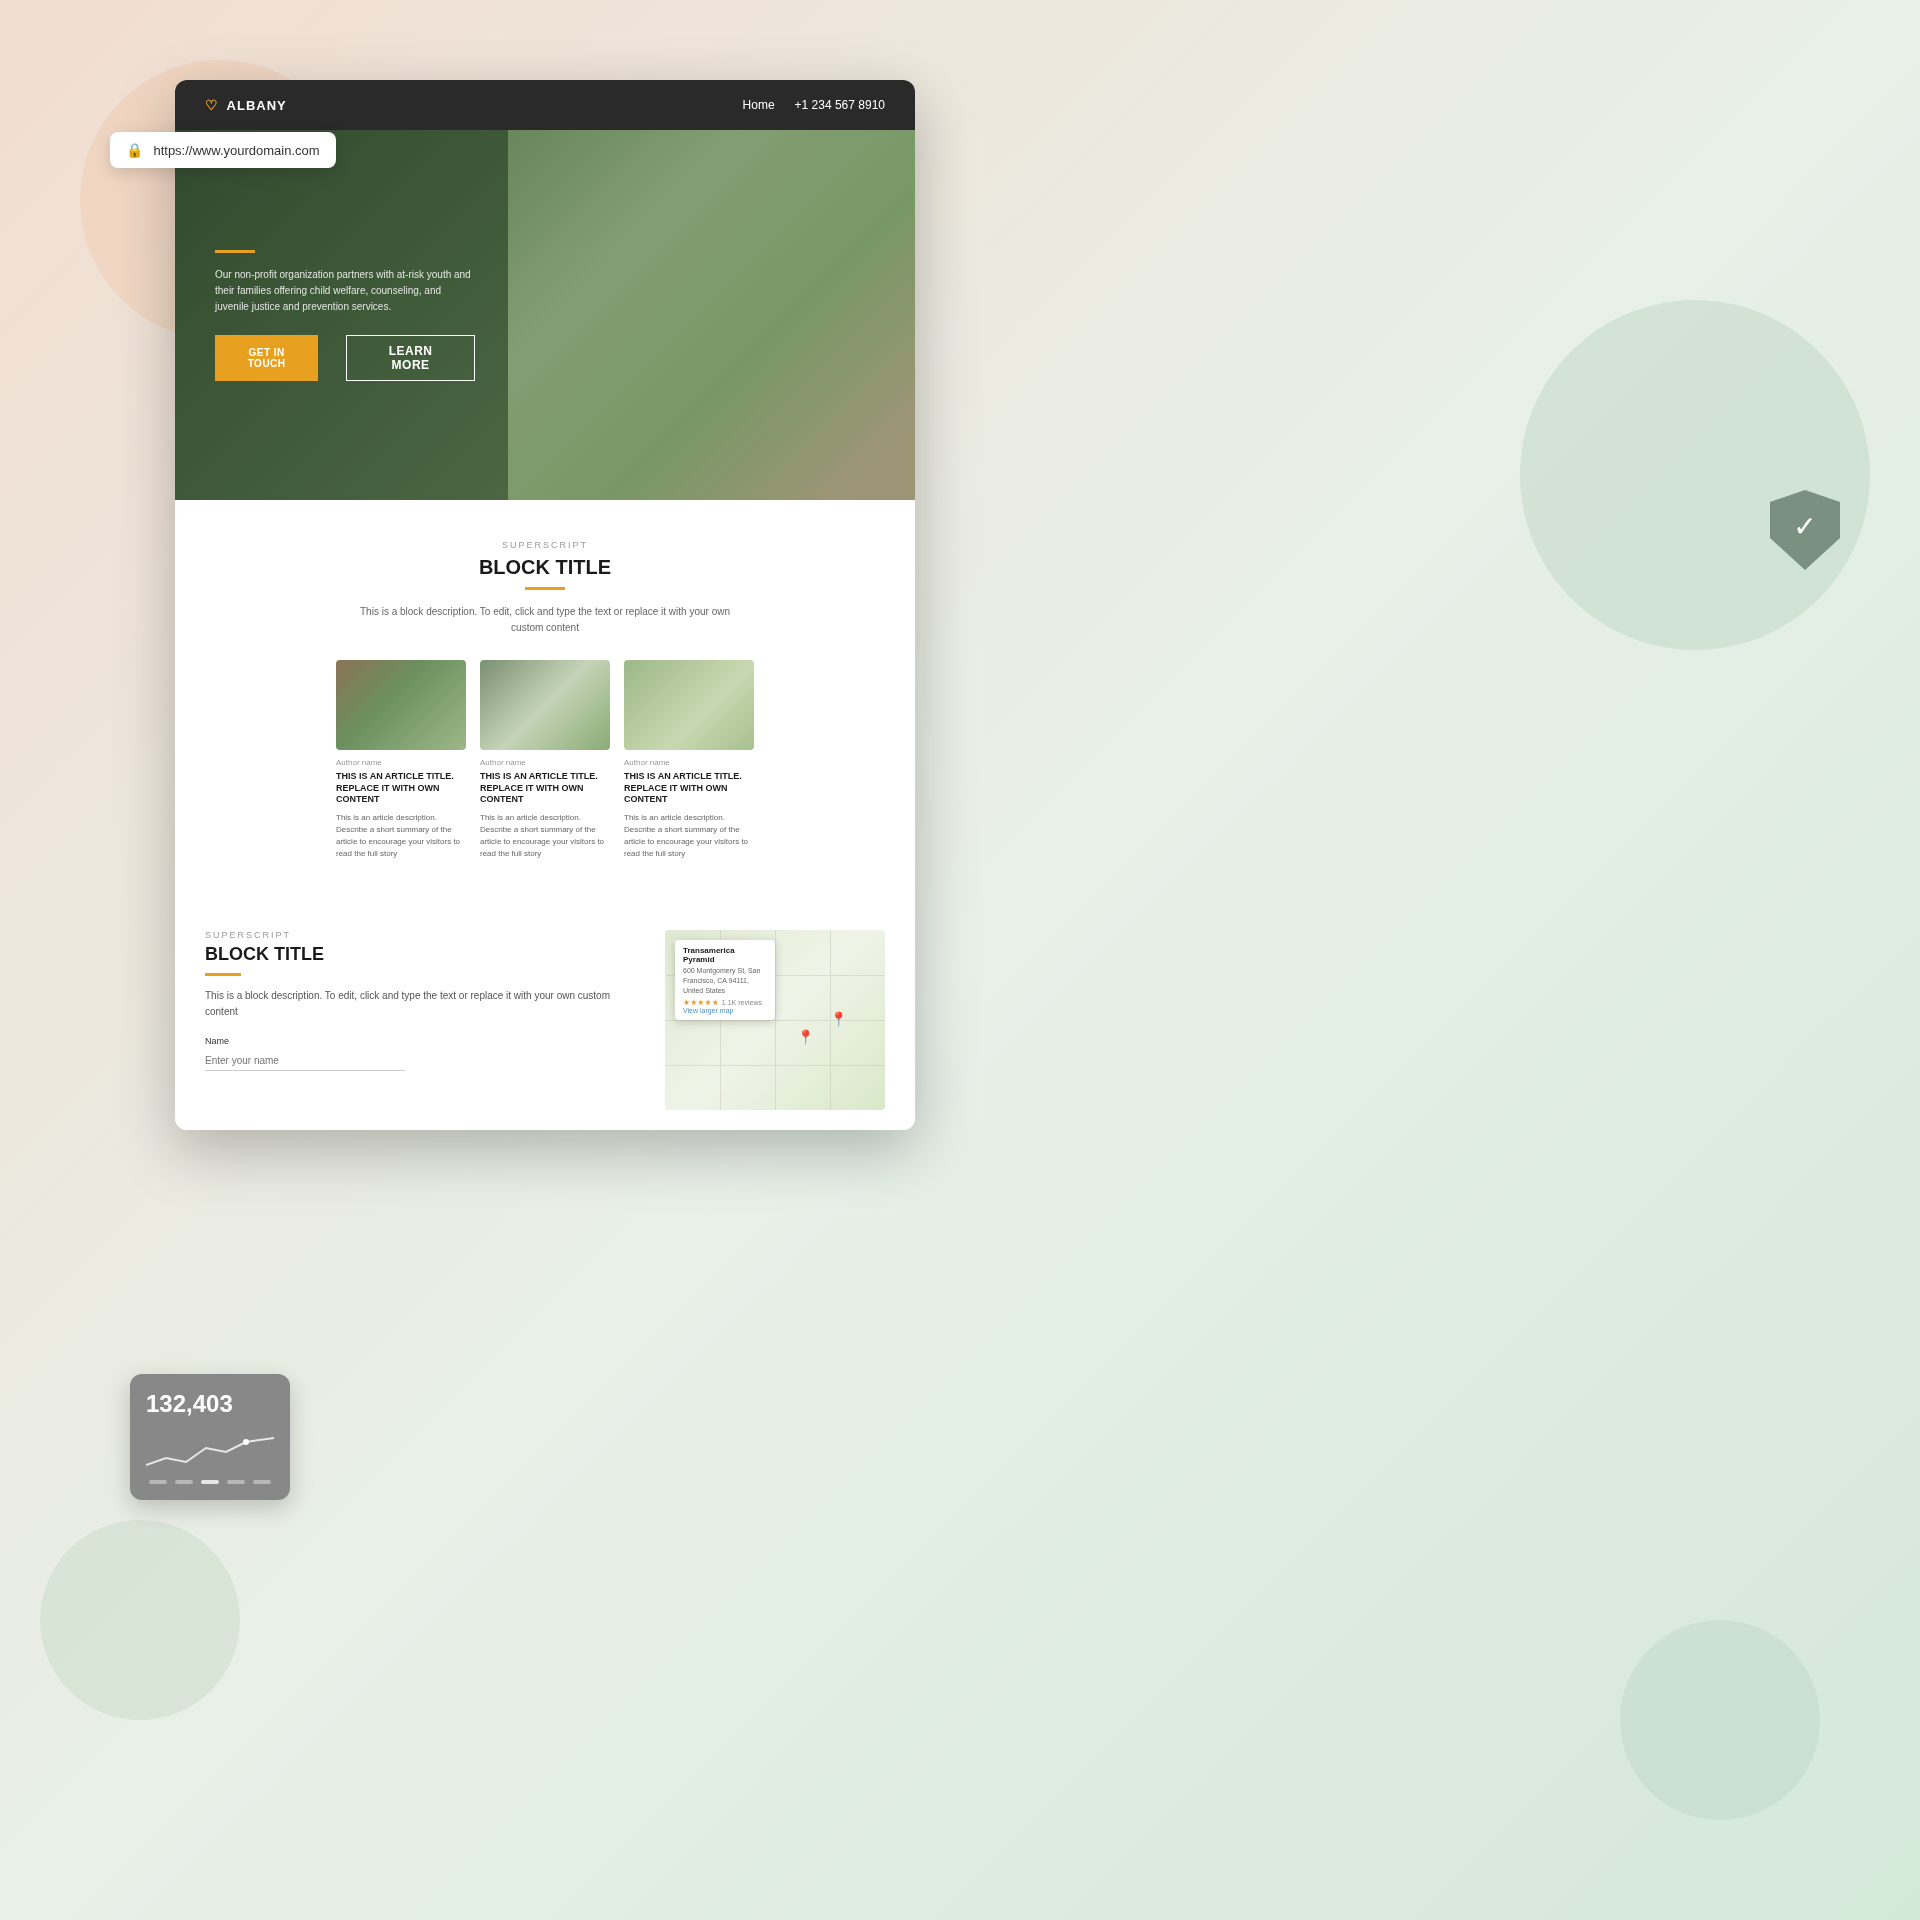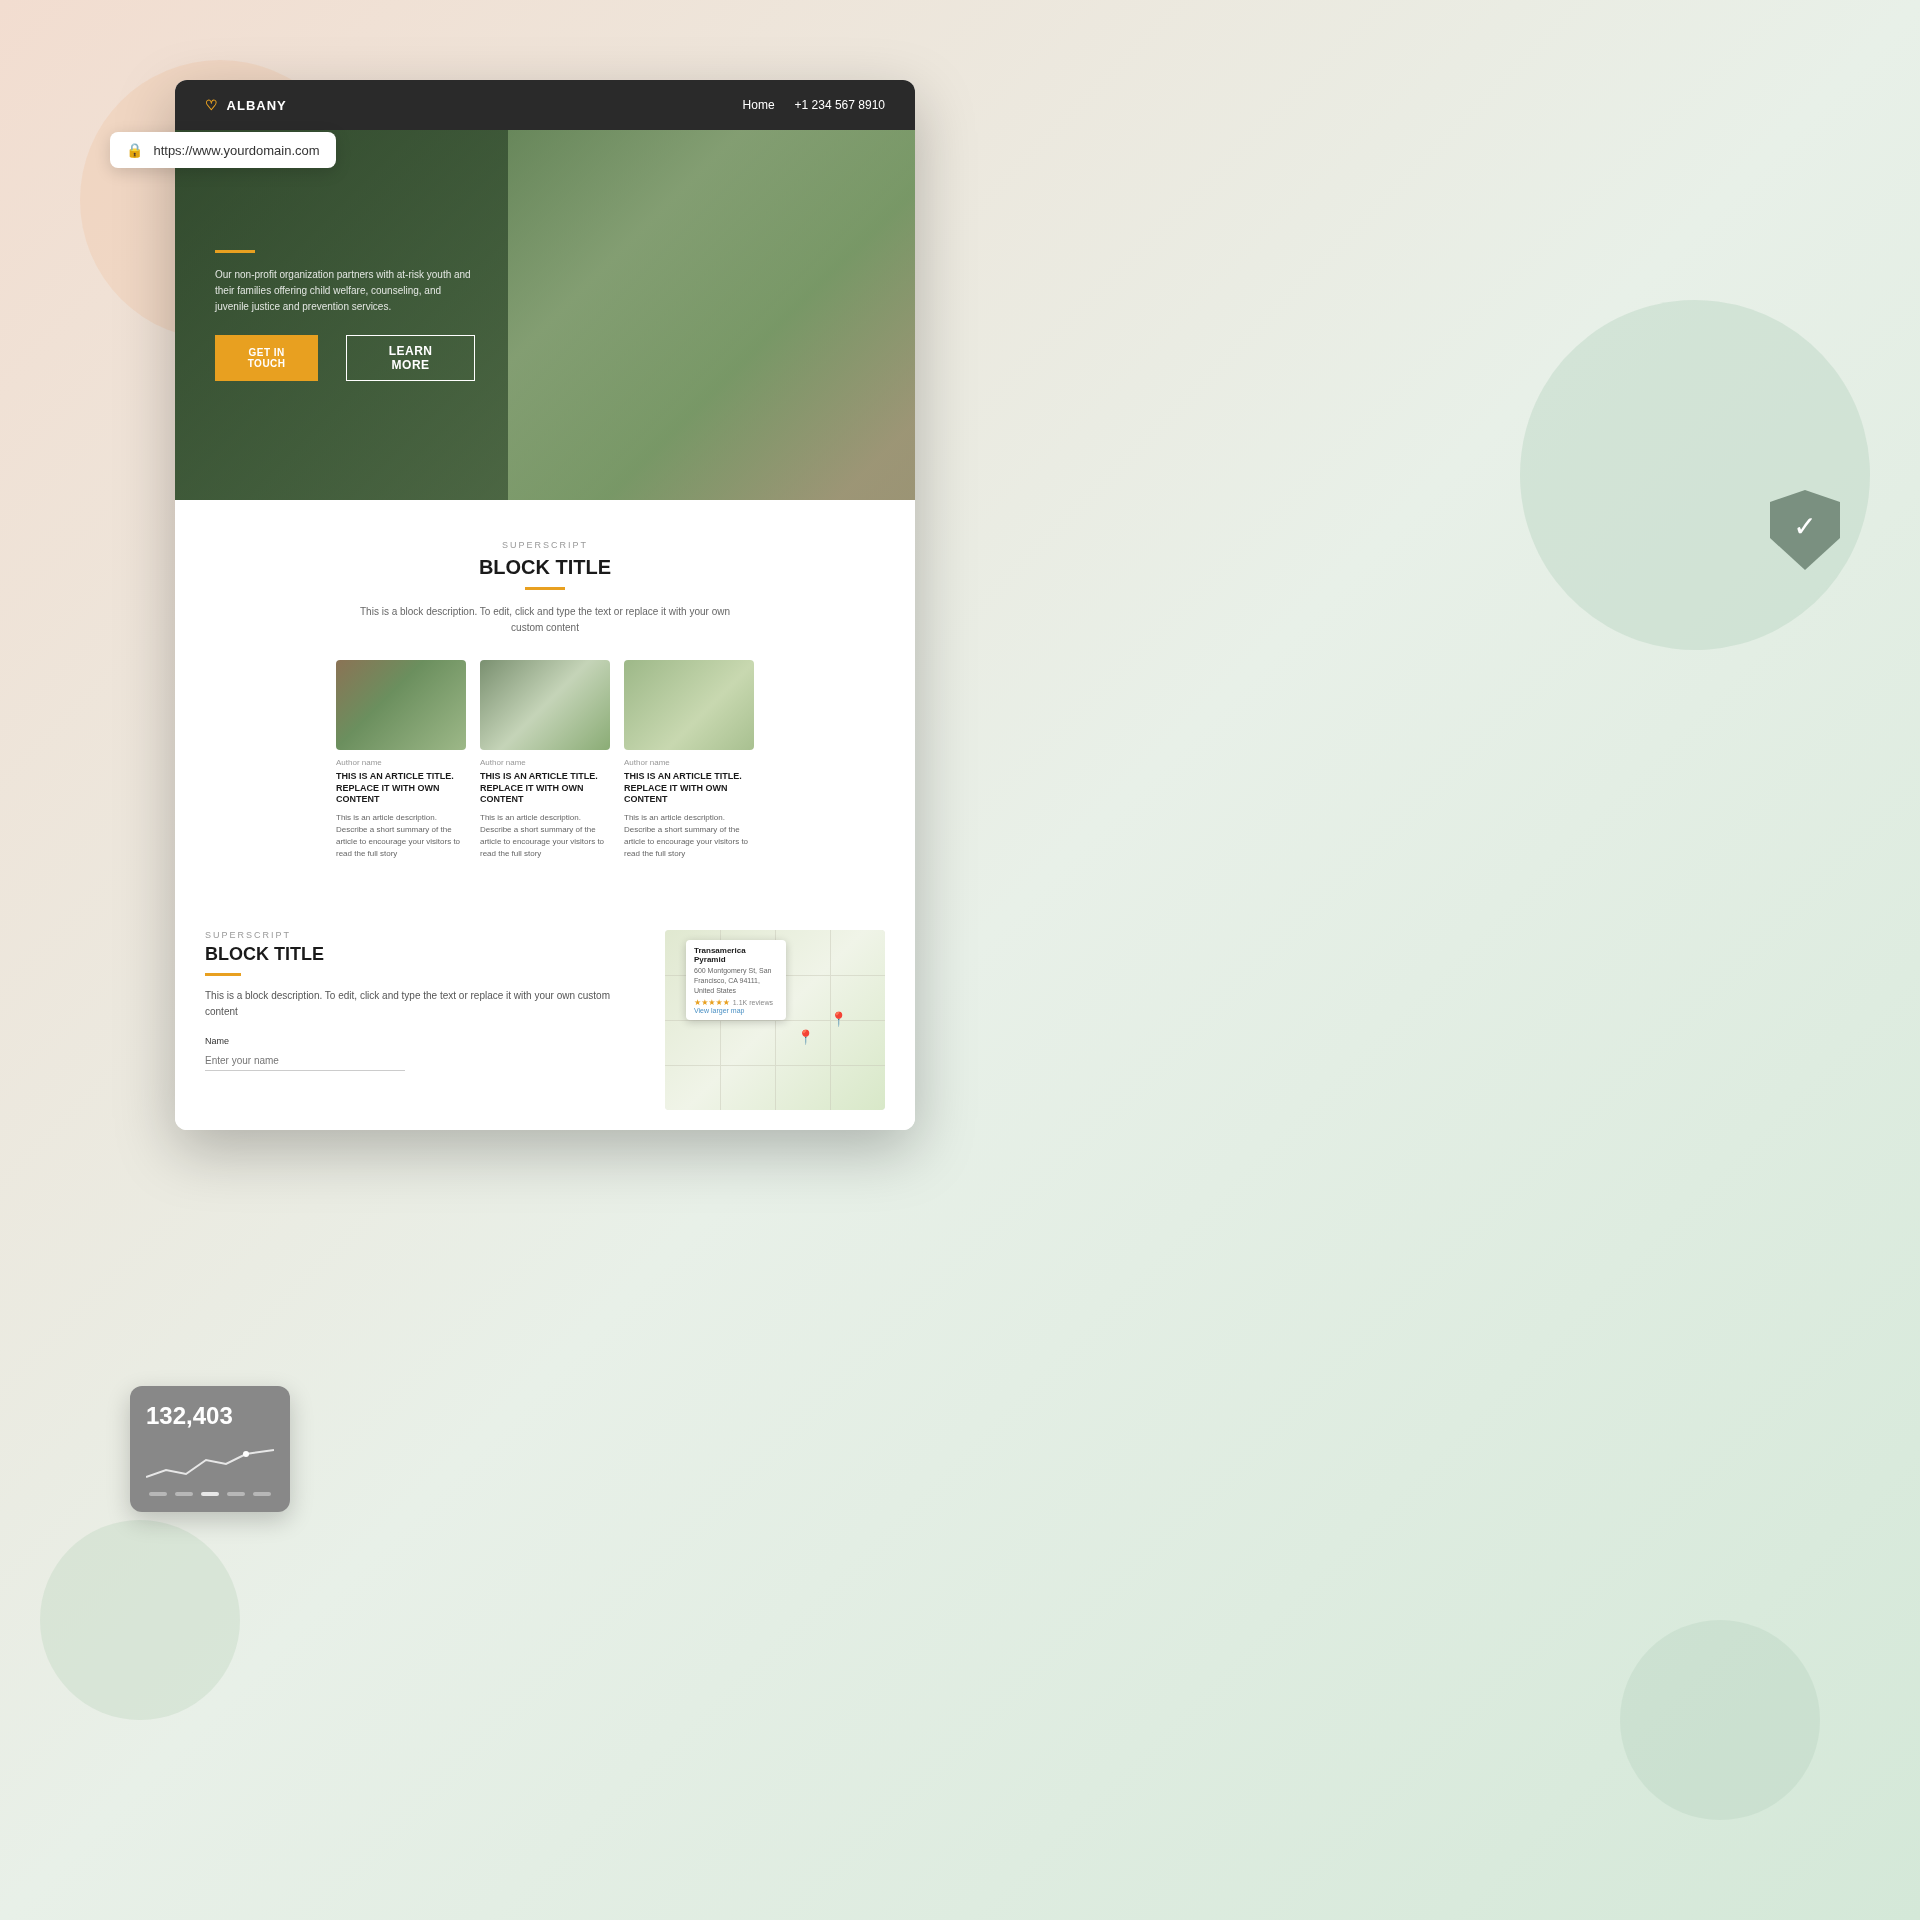--- a/index.html
+++ b/index.html
@@ -318,21 +318,20 @@
     }
     .map-info-box {
       position: absolute;
       top: 10px; left: 10px;
       background: #fff;
       border-radius: 4px;
       padding: 6px 8px;
       font-size: 7px;
       box-shadow: 0 2px 8px rgba(0,0,0,0.2);
       max-width: 100px;
-      margin-left: 11px;
     }
     .map-info-title {
       font-weight: bold;
       font-size: 8px;
       color: #1a1a1a;
       margin-bottom: 2px;
     }
     .map-info-addr {
       color: #666;
       font-size: 7px;
@@ -388,21 +387,21 @@
       border-bottom: 1px solid #ccc;
       padding: 4px 0;
       font-size: 10px;
       color: #999;
       outline: none;
     }
 
     
     .stats-card {
       position: absolute;
-      bottom: 408px;
+      bottom: 420px;
       left: 130px;
       width: 160px;
       background: #888;
       border-radius: 12px;
       padding: 16px;
       box-shadow: 0 8px 24px rgba(0,0,0,0.2);
     }
     .stats-number {
       font-size: 24px;
       font-weight: 900;

